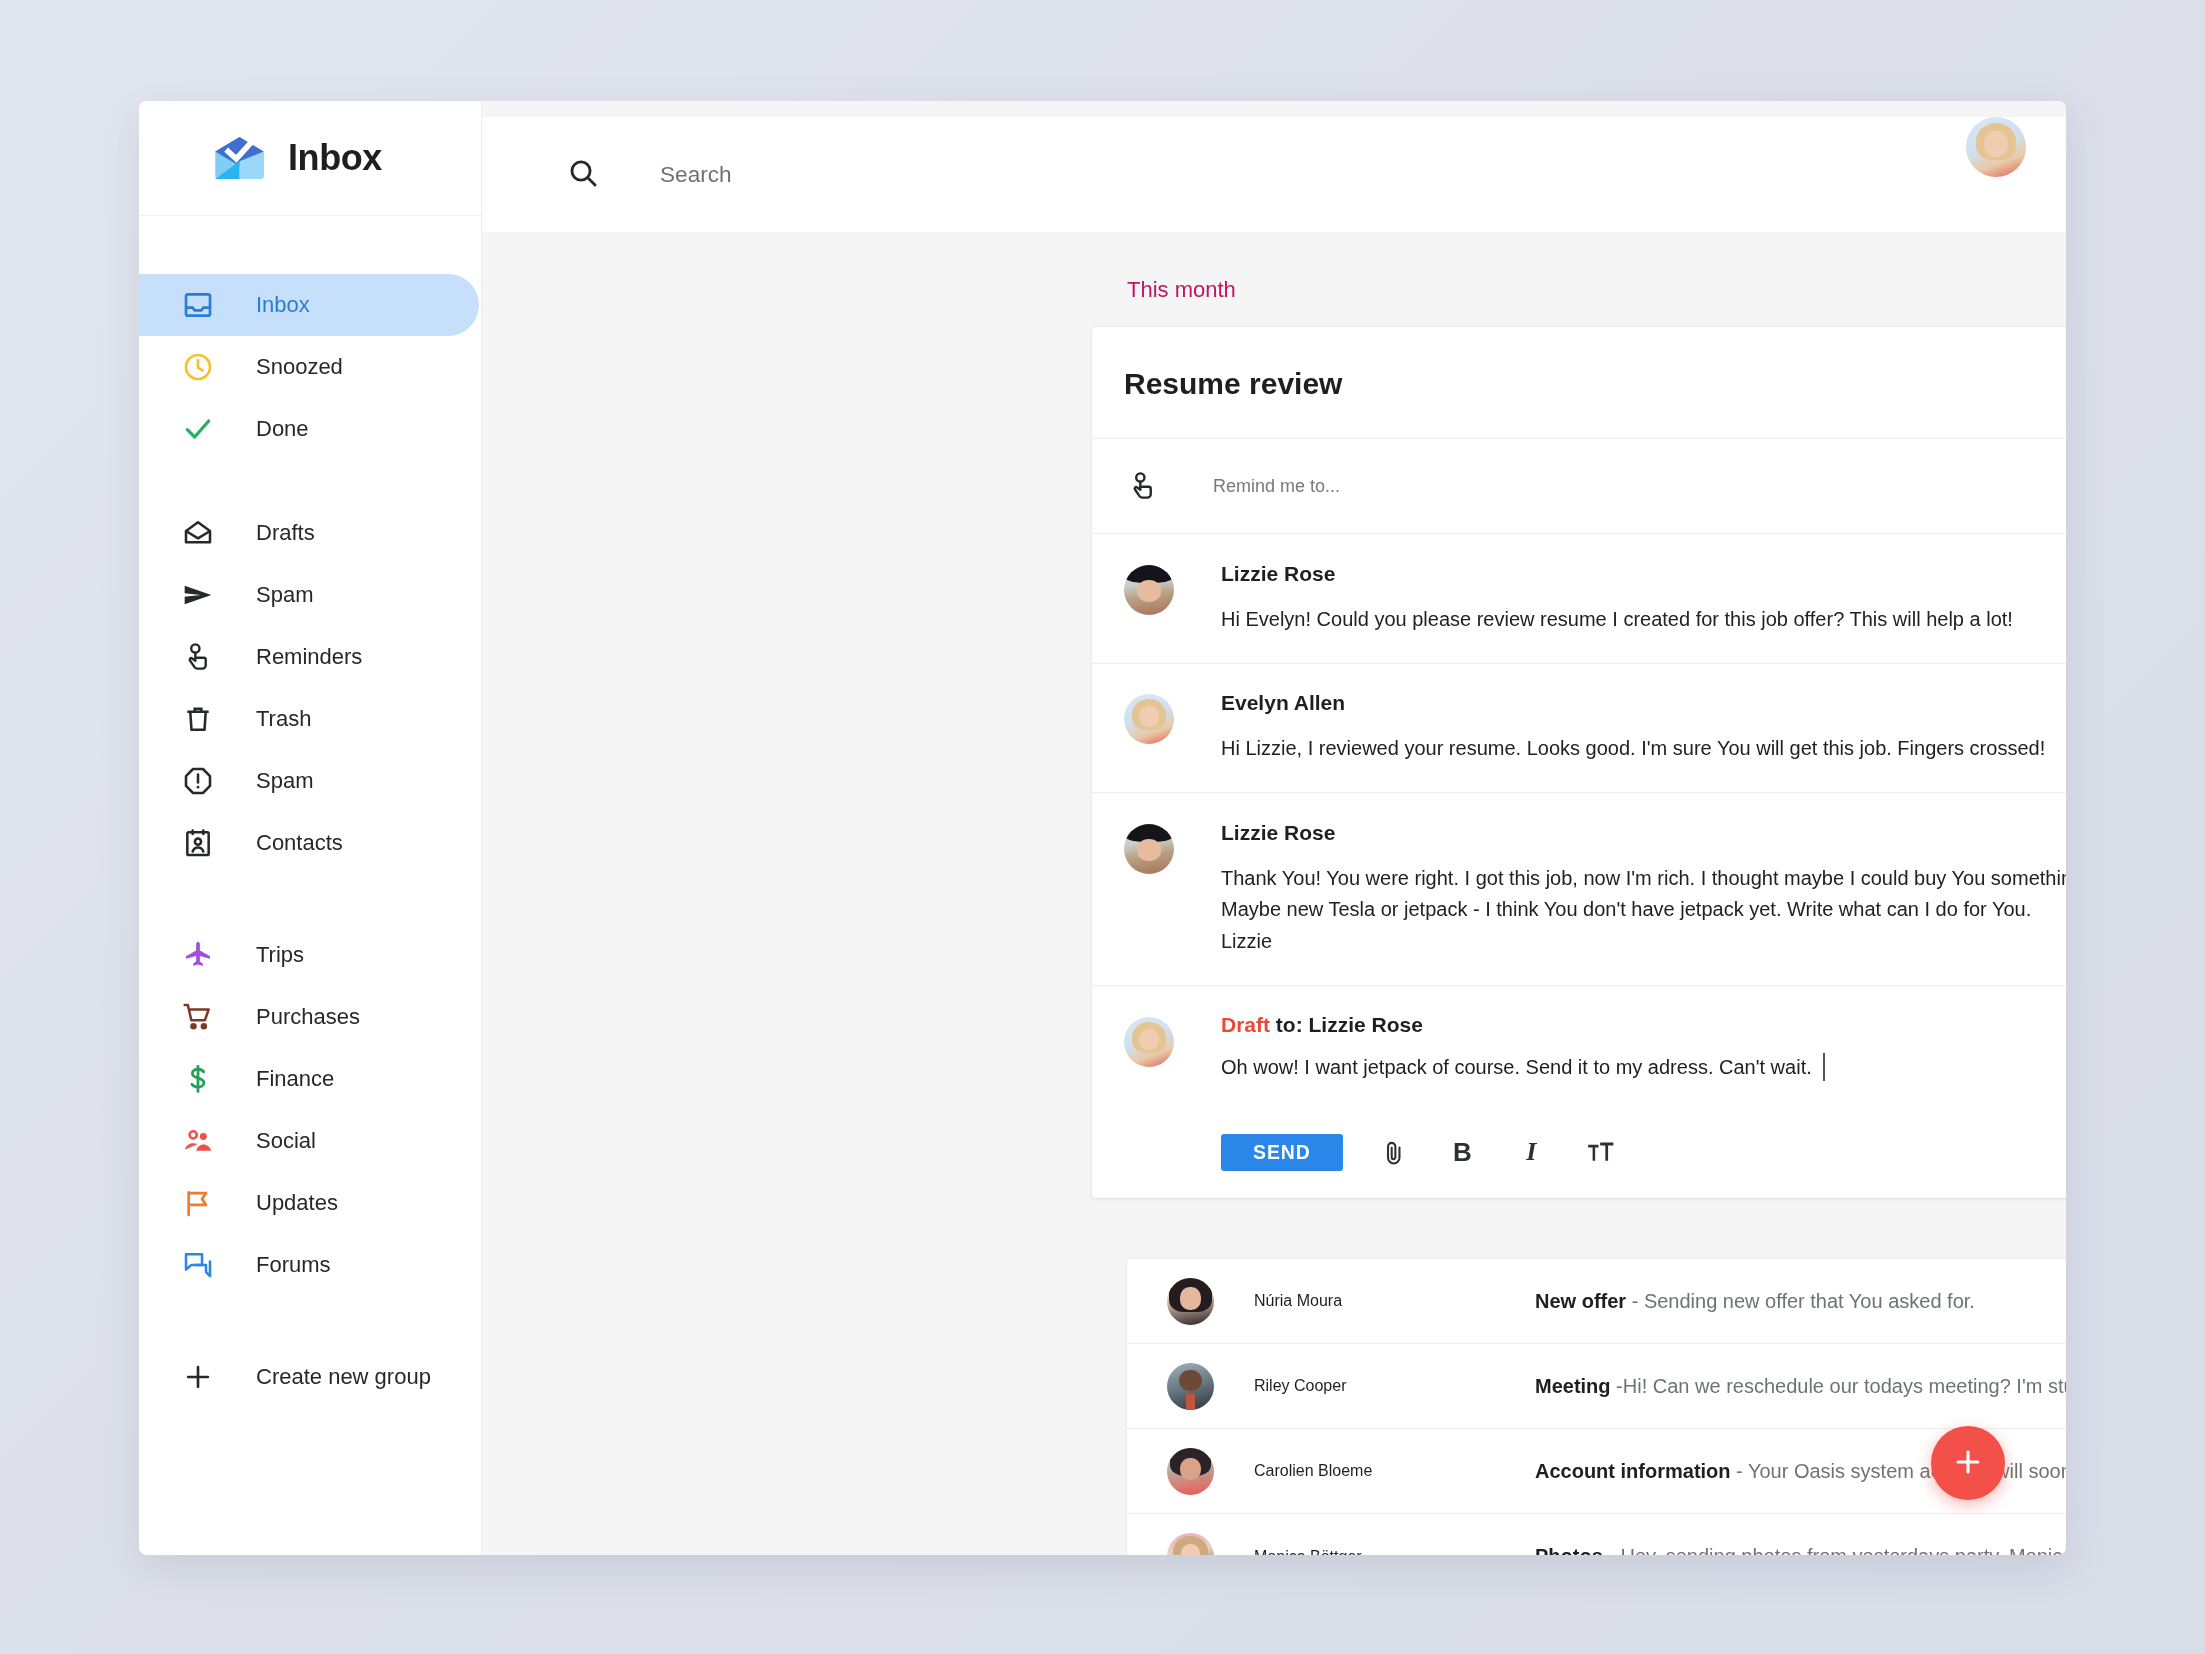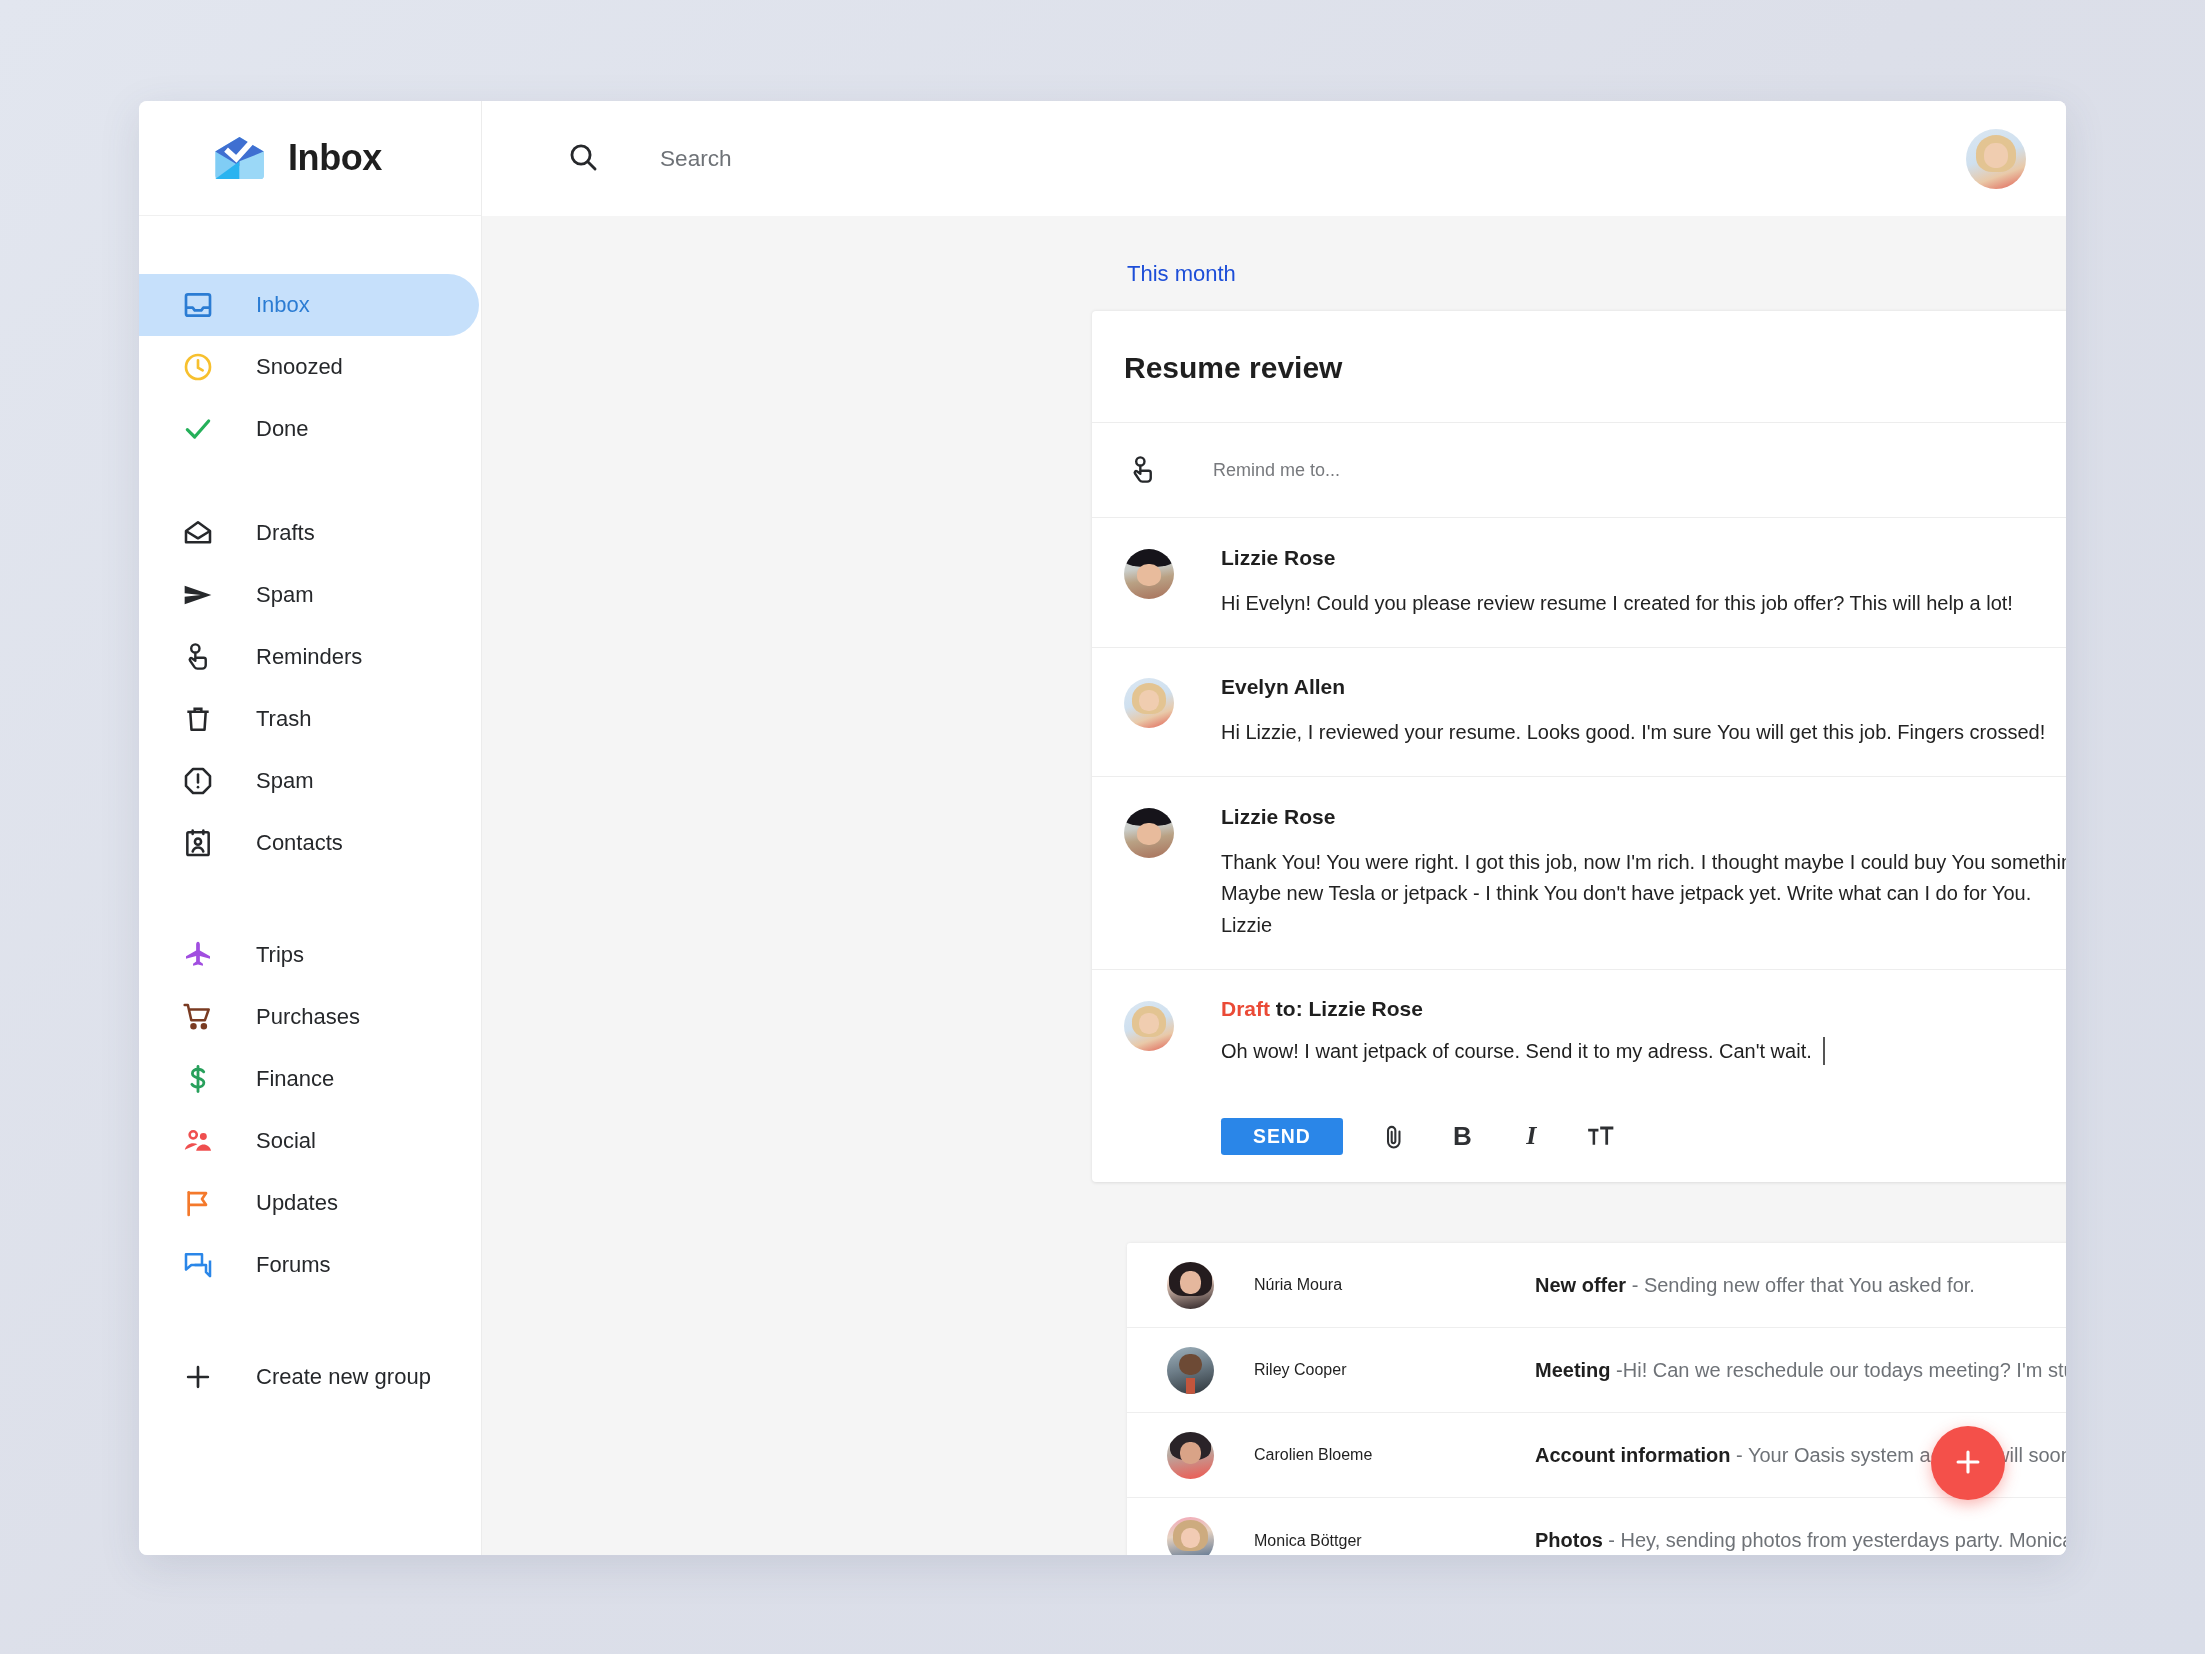--- a/index.html
+++ b/index.html
@@ -71,40 +71,41 @@
   .main {
     flex: 1 1 auto;
     display: flex; flex-direction: column;
     background: #f5f5f5;
     position: relative;
     min-width: 0;
   }
   .topbar {
     height: 115px;
     background: #ffffff;
-    display: flex; align-items: center;
+    display: flex; 
     padding: 0 40px 0 84px;
     flex: 0 0 115px;
+    margin-top: 16px;
   }
   .search-wrap { display: flex; align-items: center; flex: 1 1 auto; cursor: text; }
   .search-text {
     margin-left: 60px; font-size: 22.6px; color: #6e7277;
   }
   .avatar {
     width: 60px; height: 60px; border-radius: 50%;
     overflow: hidden; flex: 0 0 60px;
   }
   .content {
     flex: 1 1 auto;
     padding: 45px 0 0 0;
     overflow: hidden;
     position: relative;
   }
   .section-label {
-    font-size: 22px; color: #1d4ed8;
+    font-size: 22px; color: #be185d;
     margin-left: 645px; margin-bottom: 24px;
   }
   .thread-card {
     margin-left: 610px; width: 1333px;
     background: #fff; border-radius: 4px;
     box-shadow: 0 0.8px 3.2px rgba(0,0,0,.10);
     overflow: hidden;
   }
   .thread-subject {
     font-size: 30px; font-weight: bold; color: #1f1f1f;

